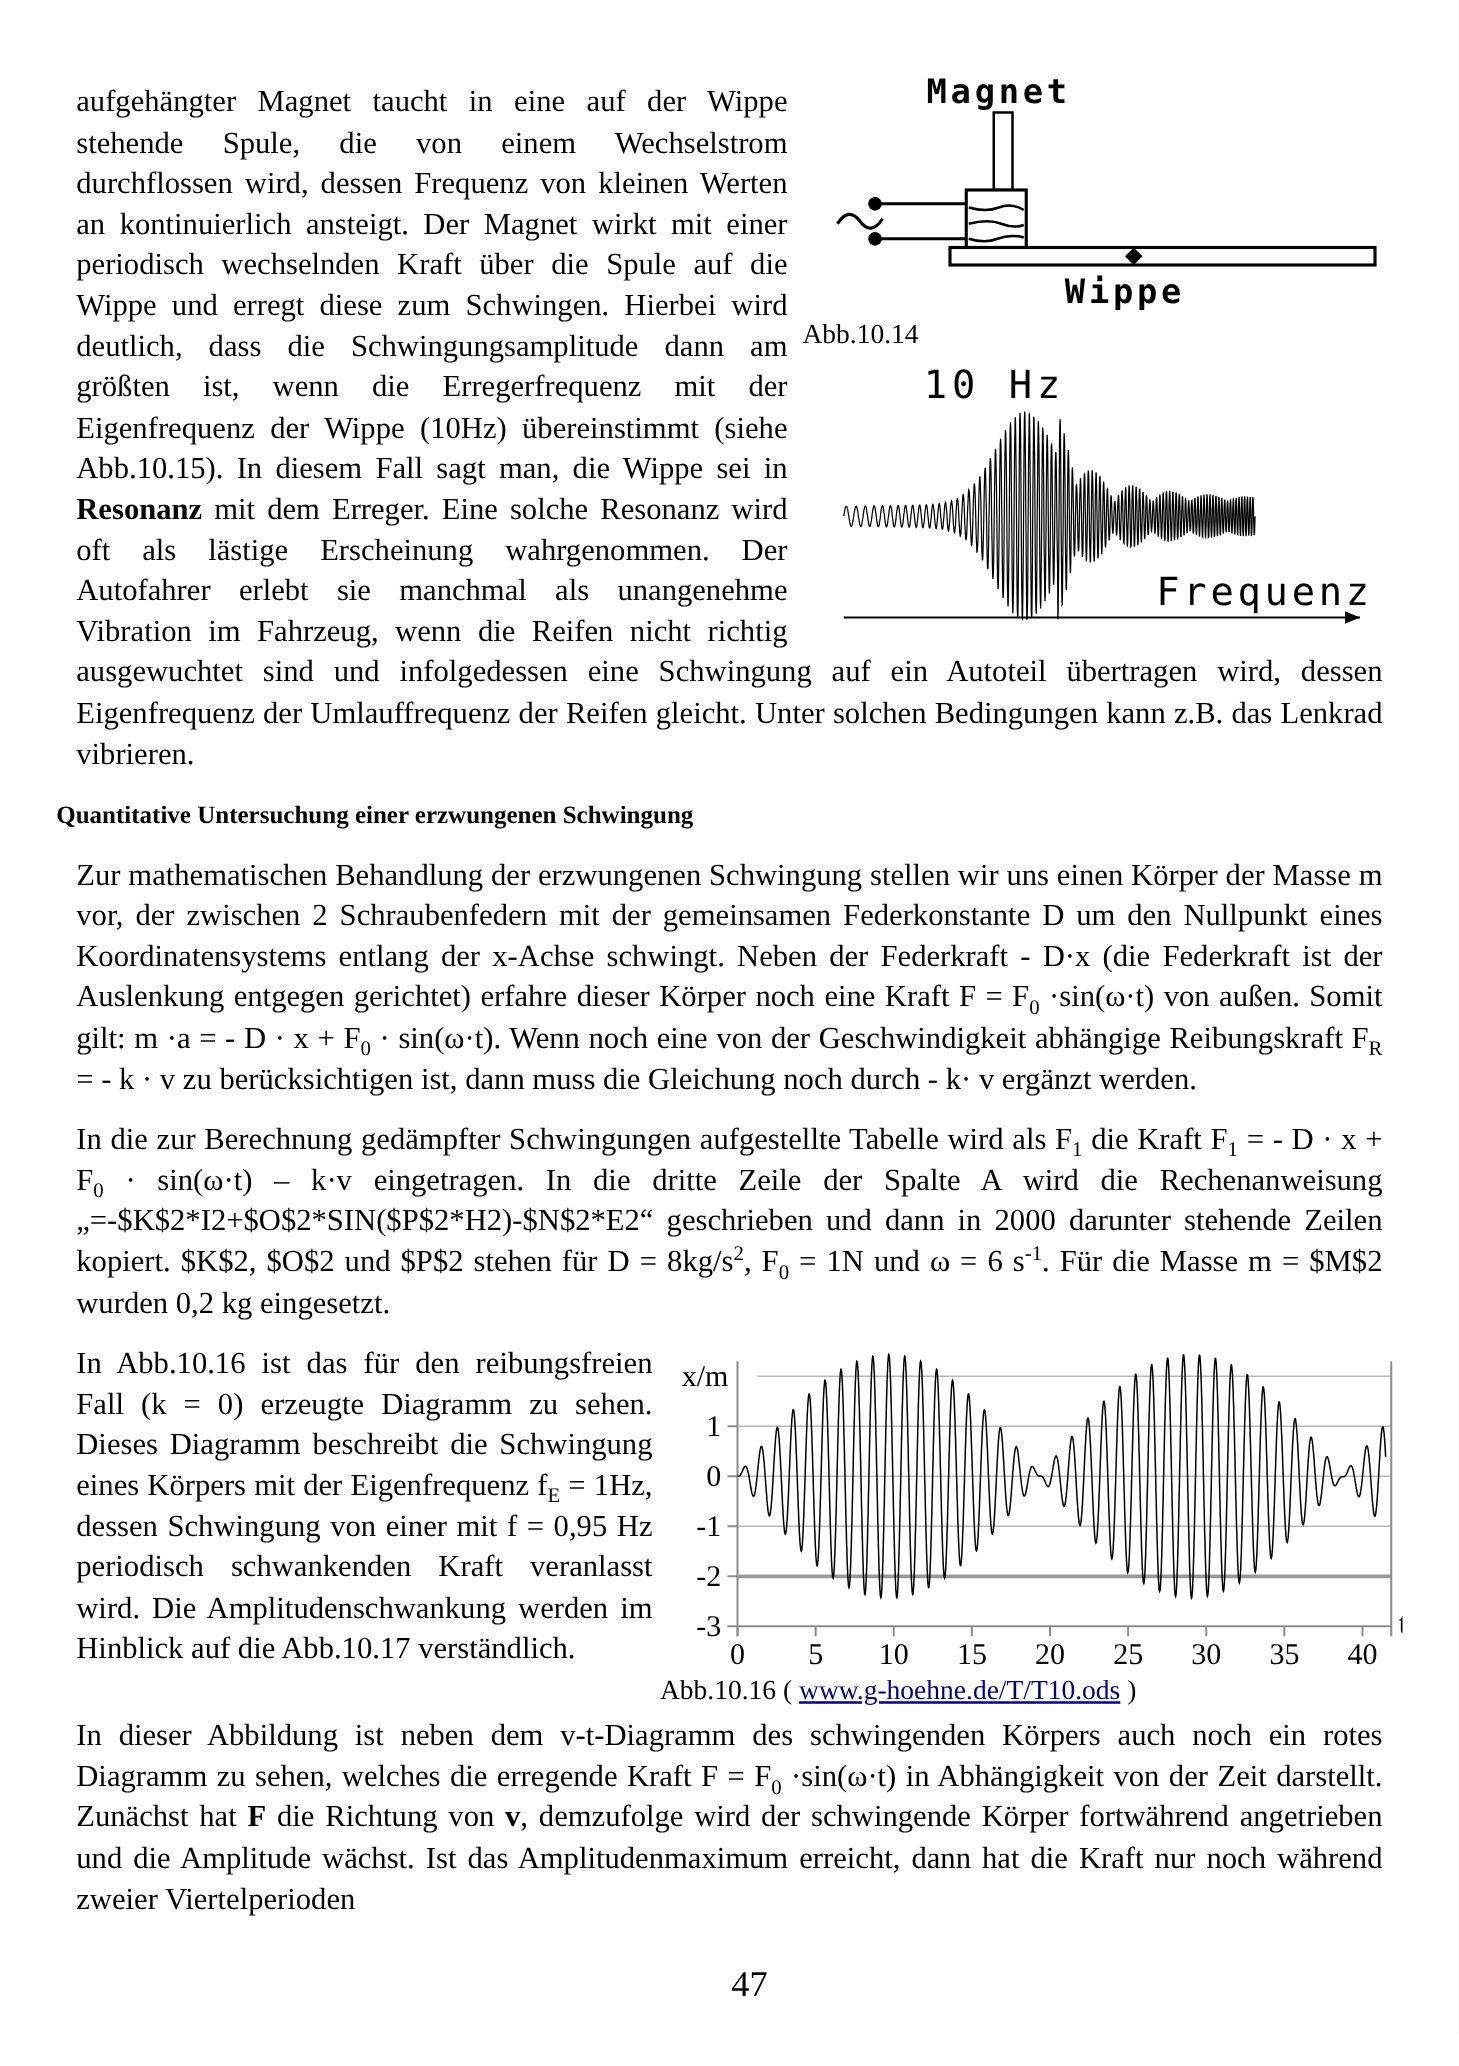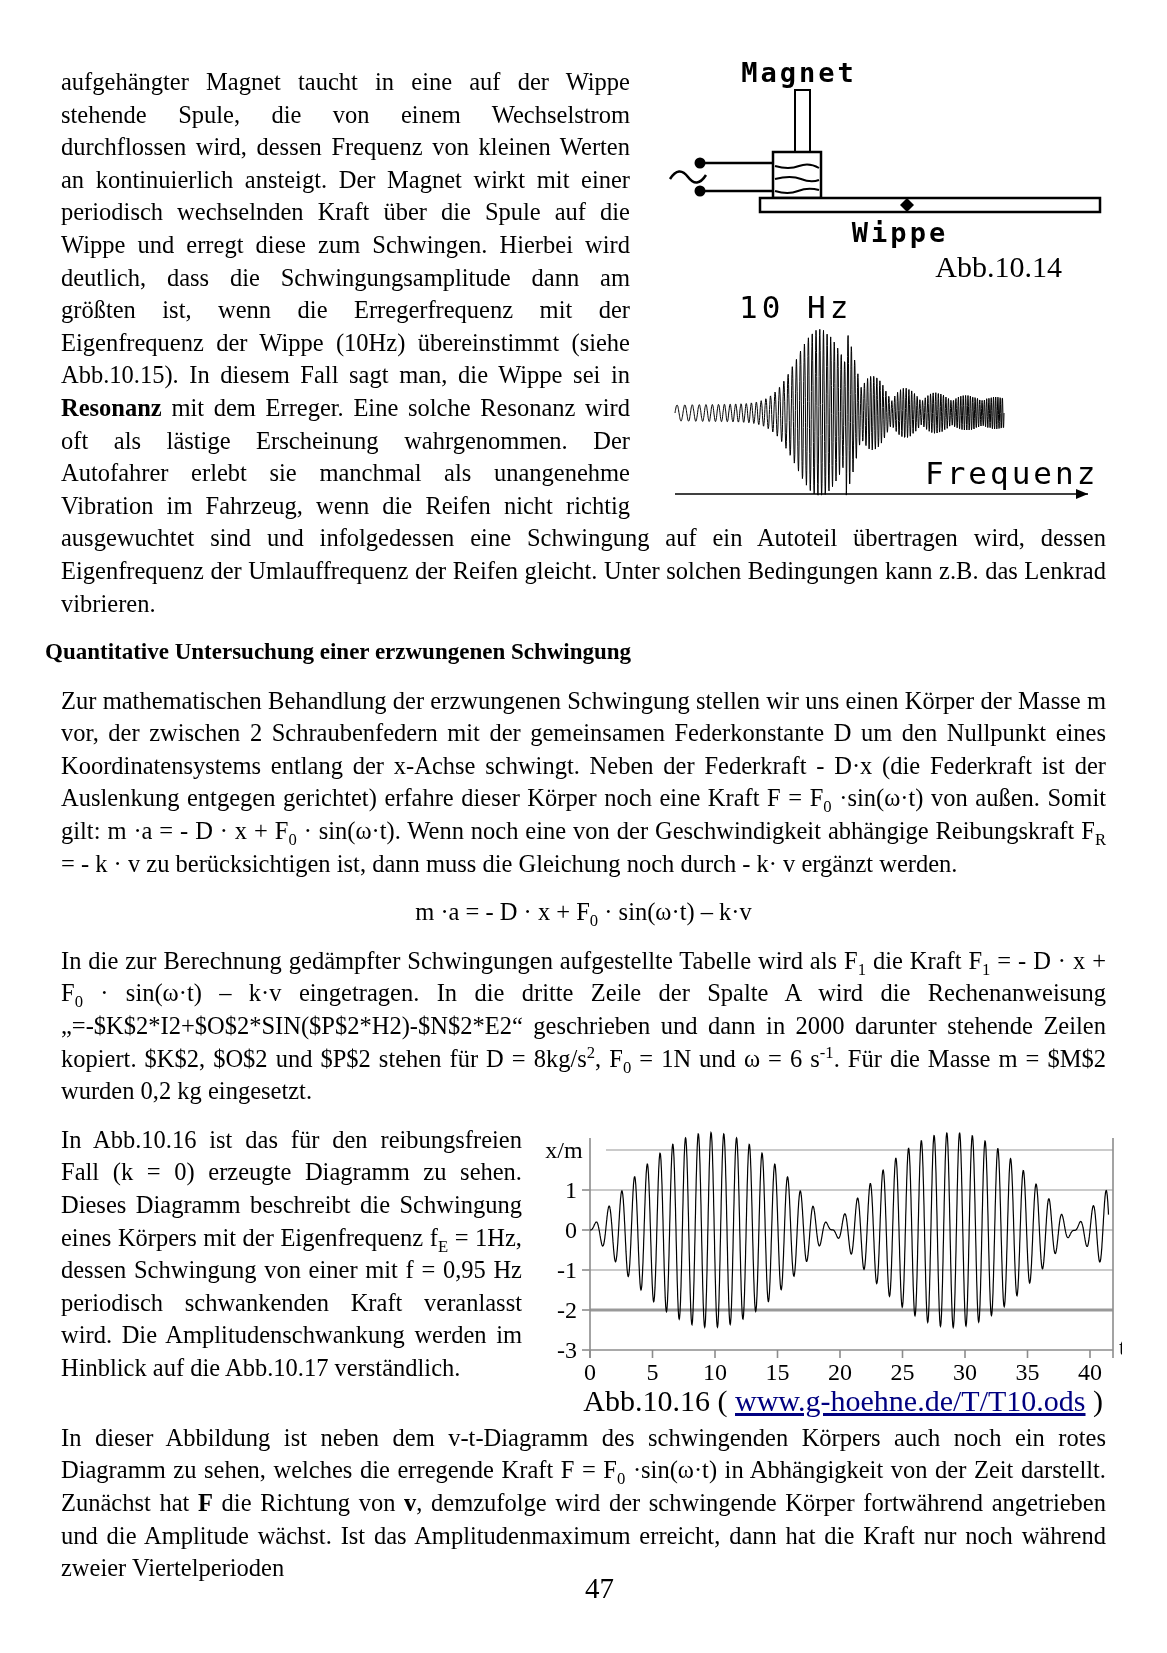--- a/index.html
+++ b/index.html
@@ -12,21 +12,21 @@
     font-size:24.5px;
     line-height:32.6px;
     color:#000;
     box-sizing:border-box;
     padding:50px 45px 0 45px;
     overflow:hidden;
   }
   p{margin:16px;text-align:justify;}
   sub,sup{font-size:68%;line-height:0;}
   h2.section{
-    font-size:23px;
+    font-size:20px;
     margin:4px 0 2px 0;
     font-weight:bold;
   }
   .equation{
     text-align:center;
     margin:5px 0 6px 0;
   }
   
   .fig-float{
     float:right;
@@ -34,22 +34,22 @@
     padding-left:12px;
     box-sizing:border-box;
   }
   .fig-float2{
     float:right;
     width:600px;
     padding-left:6px;
     box-sizing:border-box;
   }
   .fig-caption{
-    font-size:30px;
-    text-align:right;
+    font-size:22px;
+    text-align:left;
     line-height:30px;
     margin:2px 0 6px 0;
   }
   .cap14{width:420px;}
   .cap15{width:452px;}
   .cap16{width:575px;margin-top:0;}
   .mono-label{
     font-family:"DejaVu Sans Mono","Liberation Mono",monospace;
   }
   a.ods-link{color:#000080;text-decoration:underline;}
@@ -100,21 +100,20 @@
       <path d="M446 206 l-12 -5 l0 10 z" fill="#000"></path>
     </svg>
   </div>
 
   <p>aufgehängter Magnet  taucht in eine auf  der Wippe stehende Spule, die von einem  Wechselstrom durchflossen wird, dessen Frequenz von kleinen Werten an kontinuierlich ansteigt. Der Magnet wirkt mit einer periodisch  wechselnden Kraft über die Spule auf die Wippe und erregt diese zum Schwingen.  Hierbei wird deutlich, dass die Schwingungsamplitude dann am größten ist, wenn die Erregerfrequenz mit der Eigenfrequenz der Wippe (10Hz) übereinstimmt (siehe Abb.10.15). In diesem Fall sagt man, die Wippe sei in <b>Resonanz</b> mit dem Erreger. Eine solche Resonanz wird oft  als lästige Erscheinung wahrgenommen. Der Autofahrer erlebt sie manchmal als unangenehme Vibration im Fahrzeug, wenn die Reifen nicht richtig ausgewuchtet sind und infolgedessen eine  Schwingung auf ein Autoteil übertragen wird,  dessen Eigenfrequenz der Umlauffrequenz der Reifen gleicht. Unter solchen Bedingungen kann  z.B. das Lenkrad vibrieren.</p>
 
   <h2 class="section">Quantitative Untersuchung einer erzwungenen Schwingung</h2>
 
   <p>Zur mathematischen Behandlung der erzwungenen Schwingung stellen wir uns einen Körper der Masse m vor, der zwischen 2 Schraubenfedern mit der gemeinsamen Federkonstante D um den Nullpunkt eines Koordinatensystems entlang der x-Achse schwingt. Neben der Federkraft  - D·x (die Federkraft ist der Auslenkung entgegen gerichtet) erfahre dieser Körper noch eine Kraft F = F<sub>0</sub> ·sin(ω·t) von außen. Somit gilt: m ·a = - D · x + F<sub>0</sub> · sin(ω·t). Wenn noch eine von der Geschwindigkeit abhängige Reibungskraft F<sub>R</sub> = - k · v zu berücksichtigen ist, dann muss die Gleichung noch durch - k· v ergänzt werden.</p>
 
-  <div class="equation">m ·a = -  D · x + F<sub>0</sub> ·  sin(ω·t) – k·v</div>
 
   <p>In die zur Berechnung gedämpfter Schwingungen aufgestellte Tabelle wird als F<sub>1</sub> die Kraft F<sub>1</sub> = - D · x + F<sub>0</sub> ·  sin(ω·t) – k·v eingetragen. In die dritte Zeile der Spalte A wird die Rechenanweisung   „=-$K$2*I2+$O$2*SIN($P$2*H2)-$N$2*E2“ geschrieben und dann in 2000 darunter stehende Zeilen kopiert. $K$2, $O$2 und $P$2 stehen für D = 8kg/s<sup>2</sup>, F<sub>0</sub> = 1N und  ω = 6 s<sup>-1</sup>.  Für die Masse   m = $M$2 wurden 0,2 kg eingesetzt.</p>
 
   <div class="fig-float2">
     <svg id="fig16-svg" width="594" height="262" viewBox="0 0 594 262">
         <line x1="78" y1="26" x2="585" y2="26" stroke="#b8b8b8" stroke-width="1.3"></line>
         <line x1="62" y1="66" x2="585" y2="66" stroke="#b8b8b8" stroke-width="1.3"></line>
         <line x1="62" y1="106" x2="585" y2="106" stroke="#b8b8b8" stroke-width="1.3"></line>
         <line x1="62" y1="146" x2="585" y2="146" stroke="#b8b8b8" stroke-width="1.3"></line>
         <line x1="62" y1="186" x2="585" y2="186" stroke="#999999" stroke-width="3"></line>

